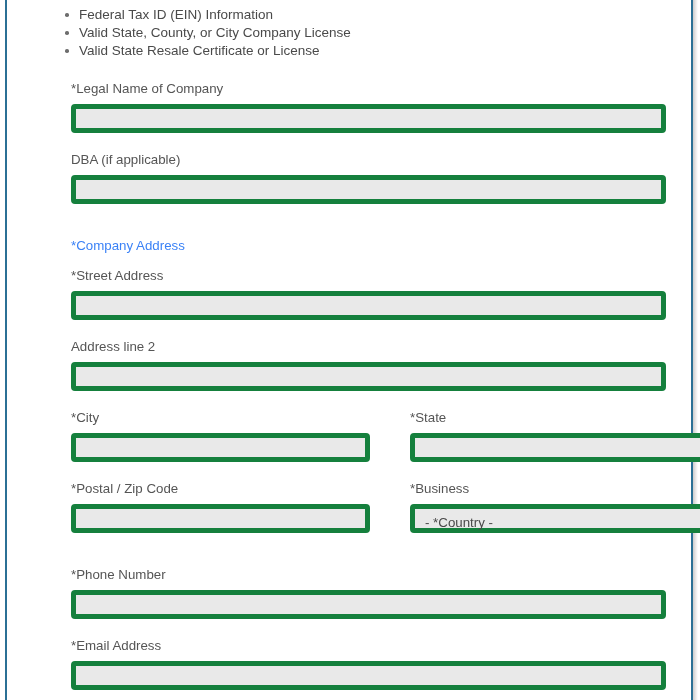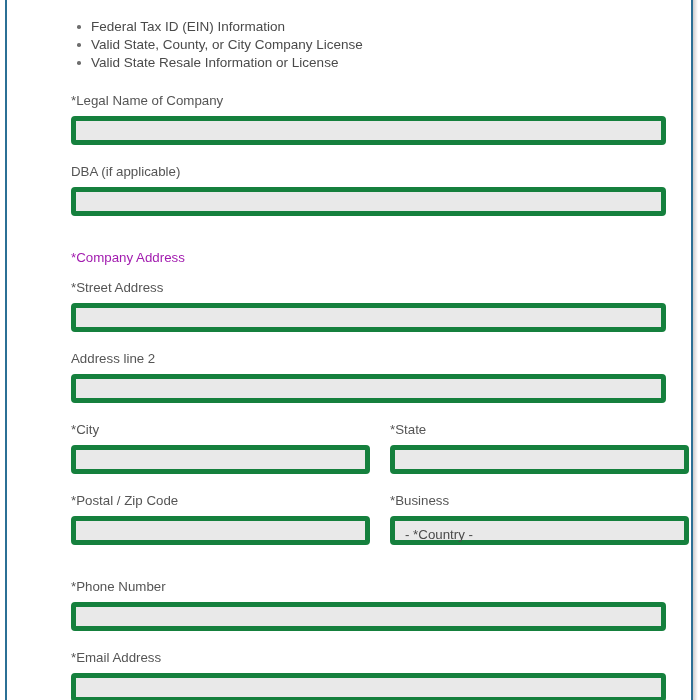--- a/index.html
+++ b/index.html
@@ -61,21 +61,21 @@
     top: 0;
     width: 684px;
     height: 700px;
     background: #ffffff;
     box-sizing: border-box;
     padding: 0;
   }
 
   
   .req-list {
-    margin: 12px;
+    margin: 0;
     padding: 6px 0 0 58px;
     list-style: none;
   }
   .req-list li {
     position: relative;
     font-size: 13.5px;
     line-height: 17px;
     color: #4a4a4a;
     padding-left: 14px;
     margin: 0 0 1px 0;
@@ -103,21 +103,21 @@
     font-size: 13.3px;
     line-height: 16px;
     color: #555555;
     margin: 0 0 7px 0;
     display: block;
   }
 
   .section-label {
     font-size: 13.3px;
     line-height: 16px;
-    color: #a21caf;
+    color: #3b82f6;
     margin: 0 0 14px 0;
     display: block;
   }
 
   .input-box {
     display: block;
     width: 100%;
     height: 29px;
     box-sizing: border-box;
     background: #e9e9e9;
@@ -132,21 +132,21 @@
   }
   .input-box.select-like {
     line-height: 27px;
   }
 
   .field-block { margin-bottom: 19px; }
 
   
   .row2 {
     display: flex;
-    gap: 20px;
+    gap: 40px;
     margin-bottom: 19px;
   }
   .row2 > .col {
     width: 299px;
     flex: 0 0 299px;
   }
 
   .spacer-lg { height: 15px; }
 </style>
 </head>
@@ -162,21 +162,21 @@
   <div class="content">
 
     <ul class="req-list">
       <li>
         <span>Federal Tax ID (EIN) Information</span>
       </li>
       <li>
         <span>Valid State, County, or City Company License</span>
       </li>
       <li>
-        <span>Valid State Resale Information or License</span>
+        <span>Valid State Resale Certificate or License</span>
       </li>
     </ul>
 
     <div class="form-area">
 
       <div class="field-block">
         <label class="field-label">*Legal Name of Company</label>
         <input class="input-box" type="text" value="" placeholder="" style="">
       </div>
 

